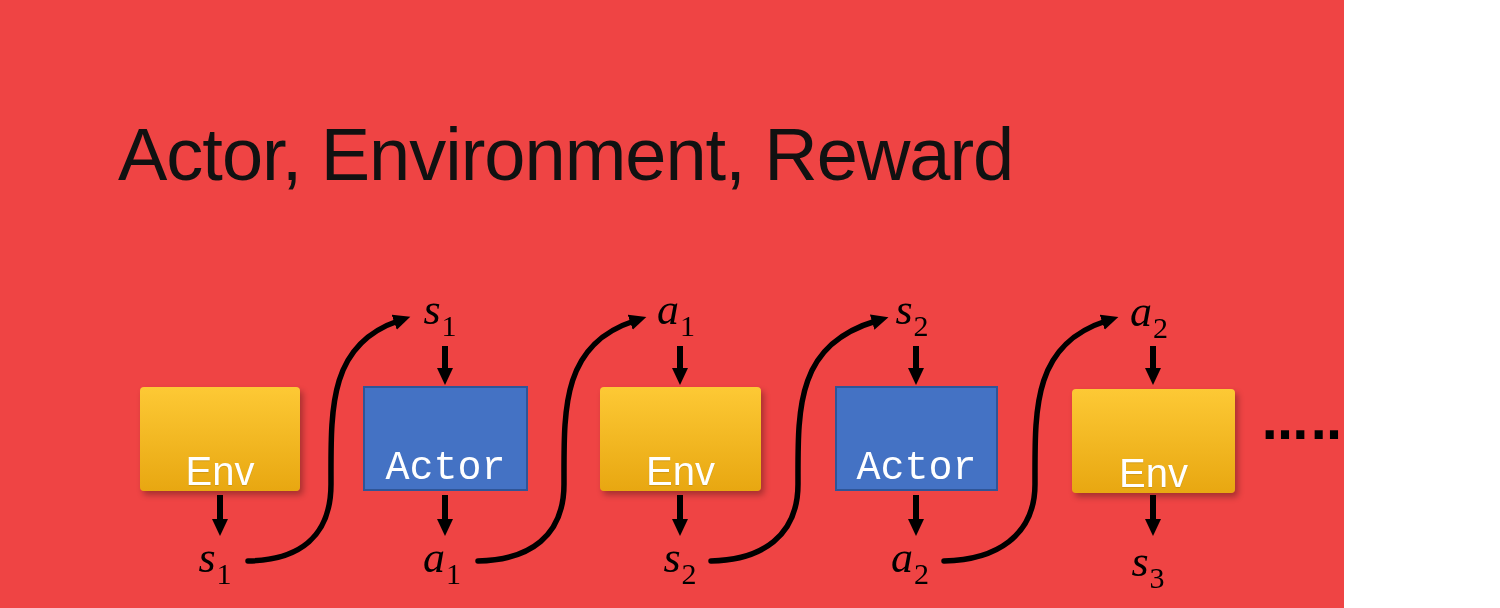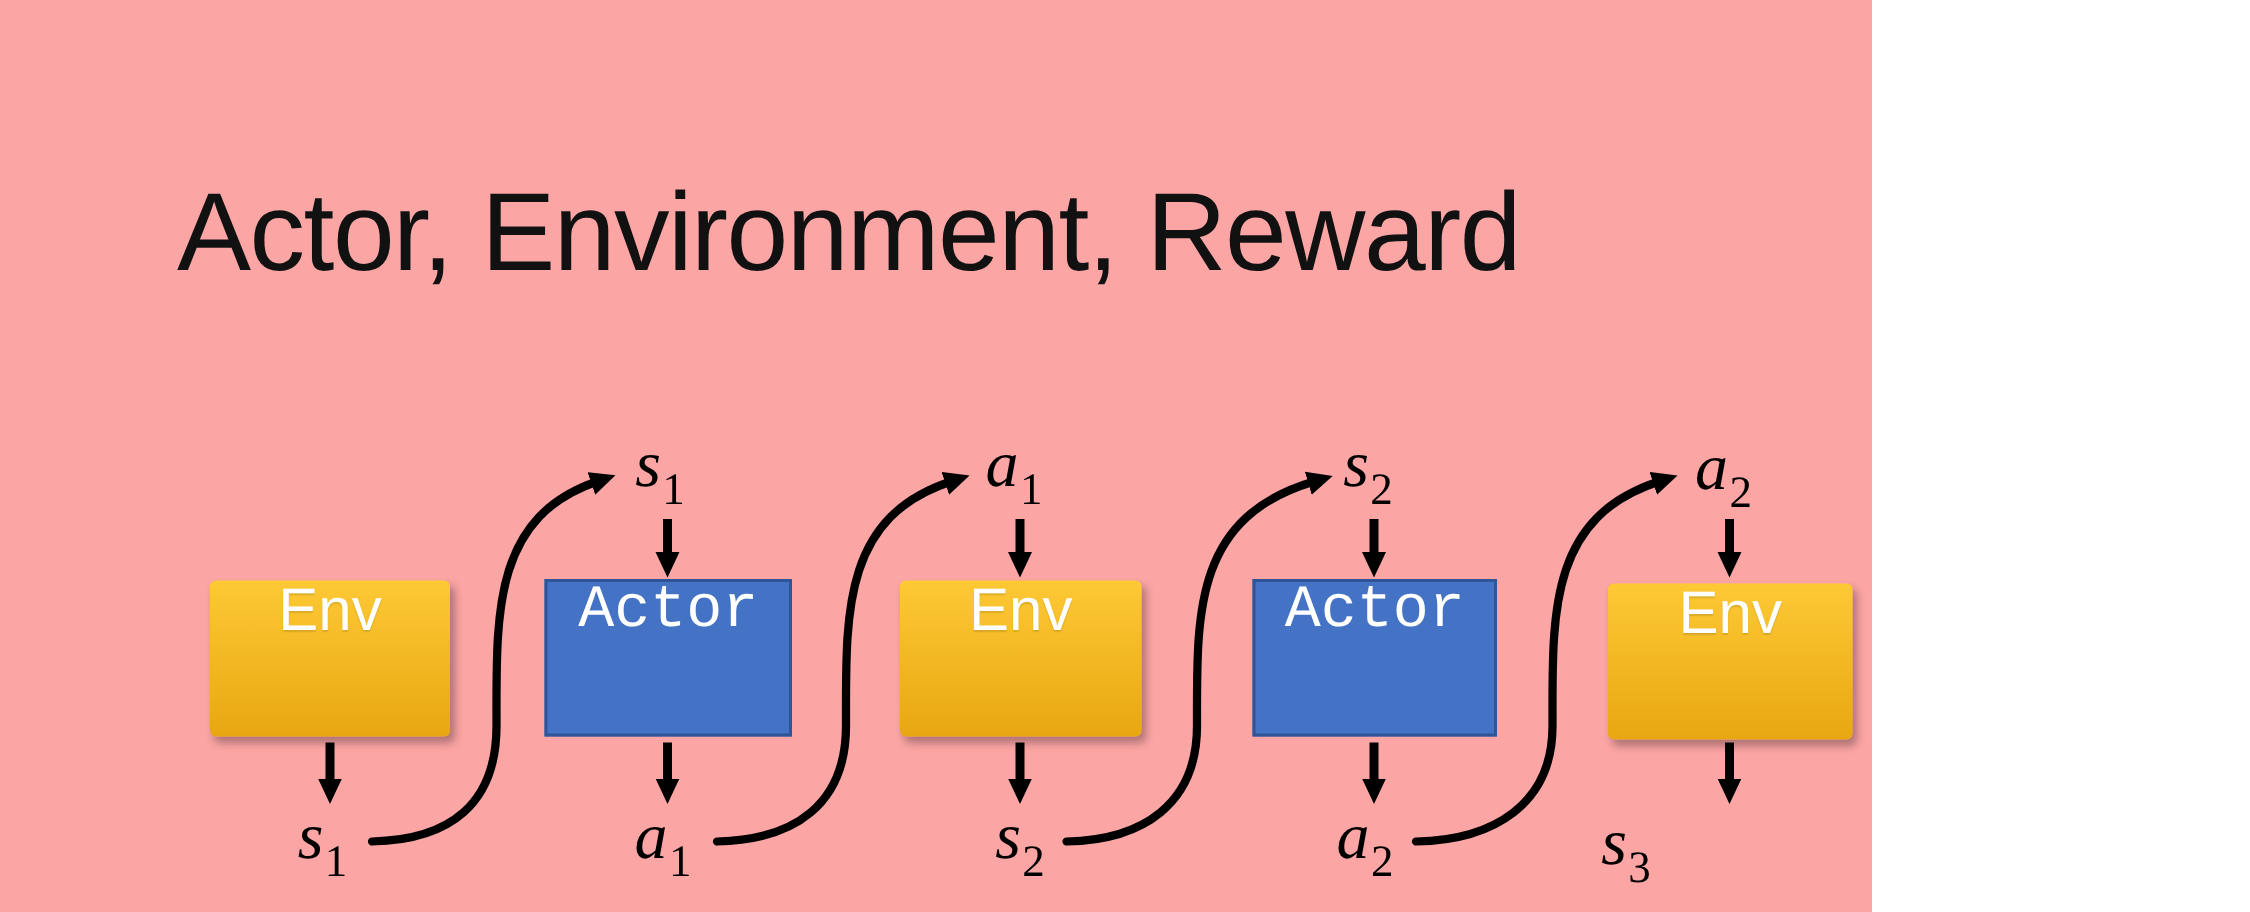--- a/index.html
+++ b/index.html
@@ -1,27 +1,27 @@
 <!DOCTYPE html>
 <html style="--env-top: #FDC935; --env-bottom: #E8A711; --actor-fill: #4472C4; --actor-border: #2F5597; --ink: #000000;"><head>
 <meta charset="utf-8">
 <style>
   html,body{margin:0;padding:0;background:#ffffff;}
   .stage{
-    position:relative;width:1248px;height:608px;background:#fca5a5;overflow:hidden;
+    position:relative;width:1344px;height:608px;background:#ef4444;overflow:hidden;
     font-family:"Liberation Sans","DejaVu Sans",sans-serif;
   }
   .slide-title{
     position:absolute;left:118px;top:116px;
     font-size:74px;font-weight:300;letter-spacing:-1px;line-height:1.05;
     color:#111111;white-space:nowrap;
   }
   .arrow-layer{position:absolute;left:0;top:0;width:1500px;height:608px;}
   .node{
-    position:absolute;display:flex;align-items:flex-start;justify-content:center;
+    position:absolute;display:flex;align-items:flex-end;justify-content:center;
     color:#ffffff;font-size:40px;line-height:1;
   }
   .node.env{
     background:linear-gradient(180deg,var(--env-top,#FDC935) 0%,var(--env-bottom,#E8A711) 100%);
     border-radius:4px;
     box-shadow:3px 4px 6px rgba(0,0,0,0.30);
     text-shadow:0 1px 1px rgba(0,0,0,0.12);
   }
   .node.actor{
     background:var(--actor-fill,#4472C4);
@@ -91,17 +91,17 @@
 
   <span class="mlabel" style="left:440px;top:288px"><i class="mvar">s</i><span class="msub">1</span></span>
   <span class="mlabel" style="left:676px;top:288px"><i class="mvar">a</i><span class="msub">1</span></span>
   <span class="mlabel" style="left:912px;top:288px"><i class="mvar">s</i><span class="msub">2</span></span>
   <span class="mlabel" style="left:1149px;top:290px"><i class="mvar">a</i><span class="msub">2</span></span>
 
   <span class="mlabel" style="left:215px;top:536px"><i class="mvar">s</i><span class="msub">1</span></span>
   <span class="mlabel" style="left:442px;top:536px"><i class="mvar">a</i><span class="msub">1</span></span>
   <span class="mlabel" style="left:680px;top:536px"><i class="mvar">s</i><span class="msub">2</span></span>
   <span class="mlabel" style="left:910px;top:536px"><i class="mvar">a</i><span class="msub">2</span></span>
-  <span class="mlabel" style="left:1084px;top:540px"><i class="mvar">s</i><span class="msub">3</span></span>
+  <span class="mlabel" style="left:1148px;top:540px"><i class="mvar">s</i><span class="msub">3</span></span>
 
   <div class="ellipsis">……</div>
 
 </div>
 
 </body></html>

